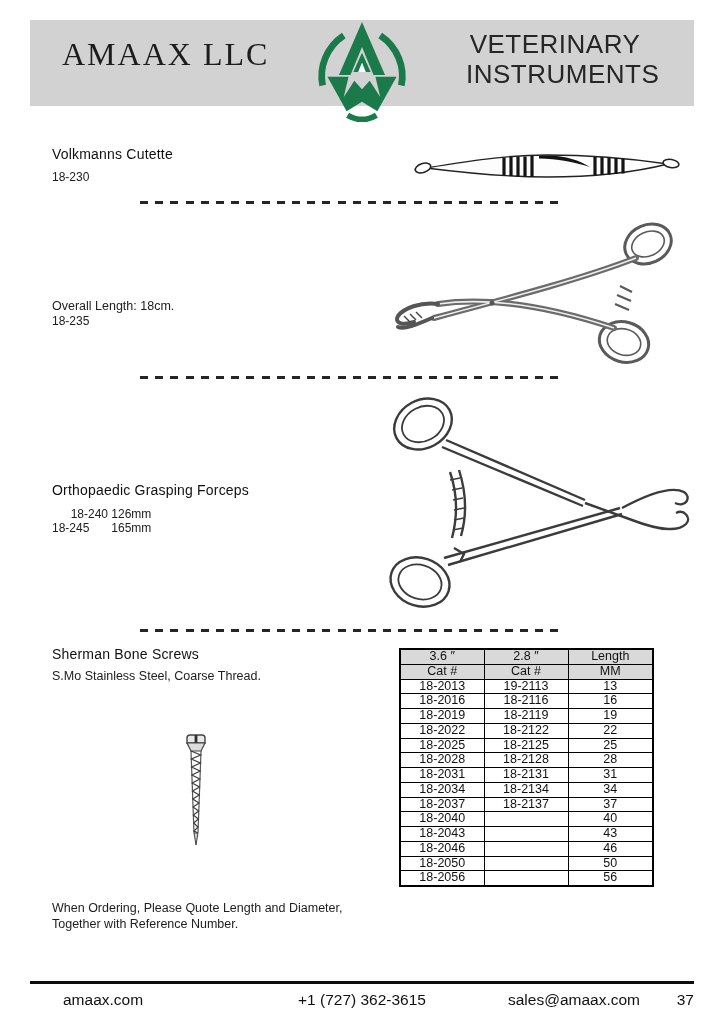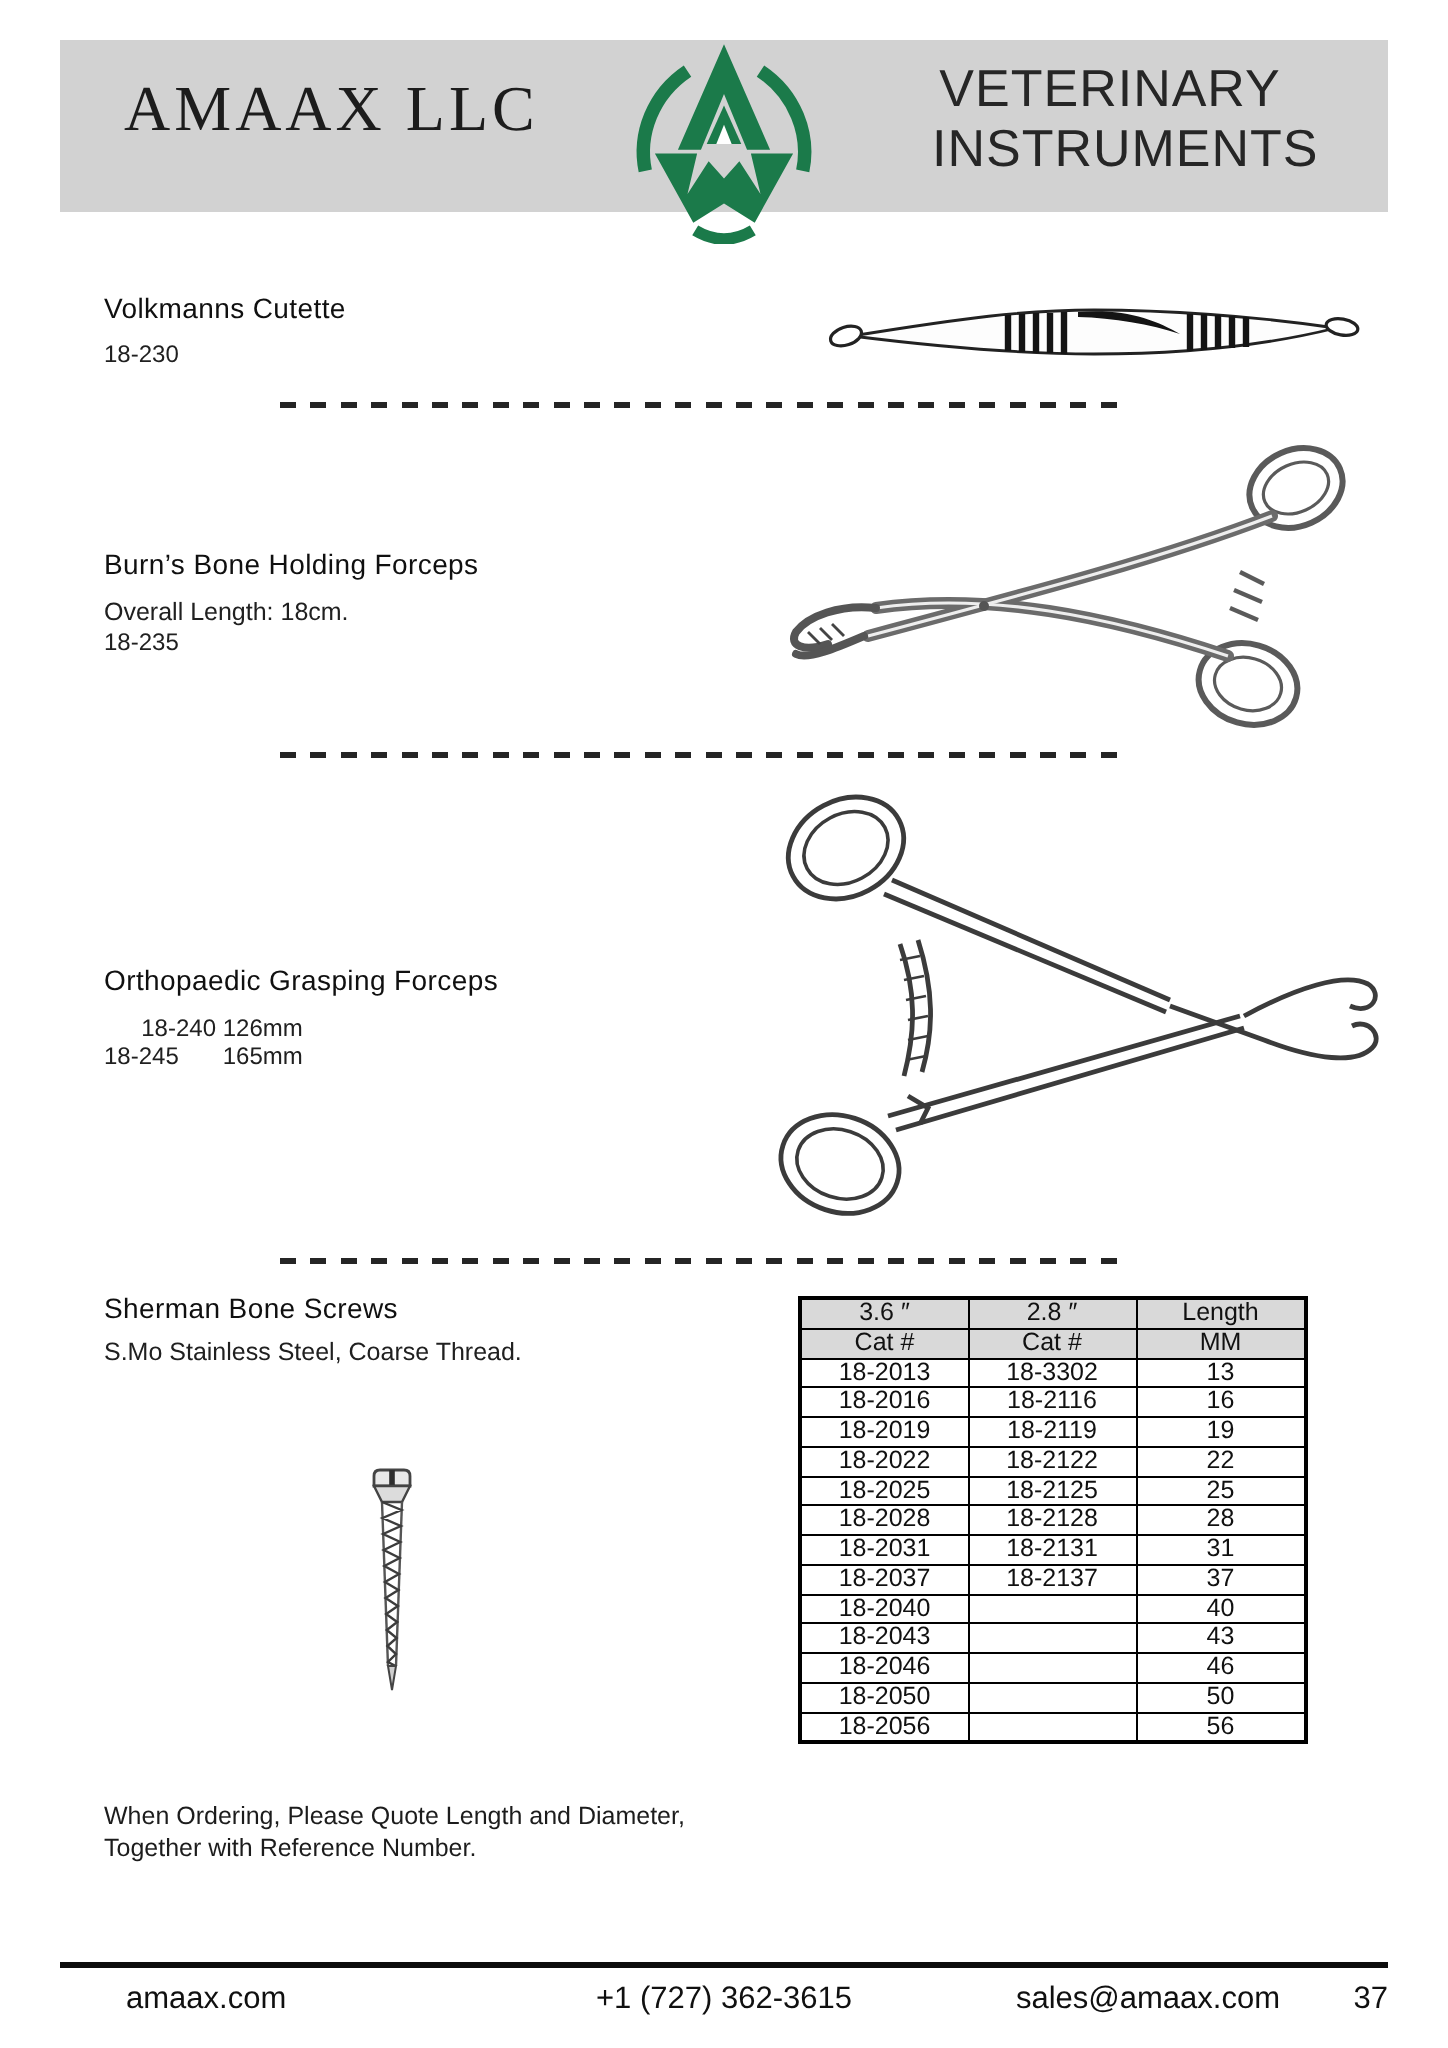--- a/index.html
+++ b/index.html
@@ -85,21 +85,20 @@
       <line x1="204" y1="10" x2="204" y2="26"></line>
       <line x1="211" y1="10.5" x2="211" y2="25.5"></line>
     </g>
     <path d="M127,8 C150,6 166,12 178,19 C163,14 145,11 127,10.5 Z" fill="#141414"></path>
     <ellipse cx="11" cy="20" rx="8" ry="4.5" transform="rotate(-18 11 20)" fill="#fff" stroke="#222" stroke-width="1.6"></ellipse>
     <ellipse cx="259" cy="15.5" rx="8" ry="4" transform="rotate(10 259 15.5)" fill="#fff" stroke="#222" stroke-width="1.6"></ellipse>
   </svg>
 
   <div class="abs dash" style="top:201px;"></div>
 
-  <div class="abs title" style="left:52px; top:274px;">Burn’s Bone Holding Forceps</div>
   <div class="abs sub" style="left:52px; top:299px;">Overall Length: 18cm.</div>
   <div class="abs code" style="left:52px; top:314px;">18-235</div>
 
   <svg class="abs" style="left:374px; top:216px;" width="320" height="152" viewBox="0 0 320 152">
     <g fill="none" stroke="#5a5a5a">
       <ellipse cx="274" cy="28" rx="24" ry="19" transform="rotate(-24 274 28)" stroke-width="3"></ellipse>
       <ellipse cx="274" cy="28" rx="17" ry="12" transform="rotate(-24 274 28)" stroke-width="1.6"></ellipse>
       <ellipse cx="250" cy="126" rx="25" ry="20" transform="rotate(16 250 126)" stroke-width="3"></ellipse>
       <ellipse cx="250" cy="126" rx="17" ry="13" transform="rotate(16 250 126)" stroke-width="1.6"></ellipse>
     </g>
@@ -195,21 +194,21 @@
       </tr>
       <tr>
         <th>Cat #</th>
         <th>Cat #</th>
         <th>MM</th>
       </tr>
     </thead>
     <tbody>
         <tr>
           <td>18-2013</td>
-          <td>18-3302</td>
+          <td>19-2113</td>
           <td>13</td>
         </tr>
         <tr>
           <td>18-2016</td>
           <td>18-2116</td>
           <td>16</td>
         </tr>
         <tr>
           <td>18-2019</td>
           <td>18-2119</td>
@@ -227,20 +226,25 @@
         </tr>
         <tr>
           <td>18-2028</td>
           <td>18-2128</td>
           <td>28</td>
         </tr>
         <tr>
           <td>18-2031</td>
           <td>18-2131</td>
           <td>31</td>
+        </tr>
+        <tr>
+          <td>18-2034</td>
+          <td>18-2134</td>
+          <td>34</td>
         </tr>
         <tr>
           <td>18-2037</td>
           <td>18-2137</td>
           <td>37</td>
         </tr>
         <tr>
           <td>18-2040</td>
           <td></td>
           <td>40</td>

